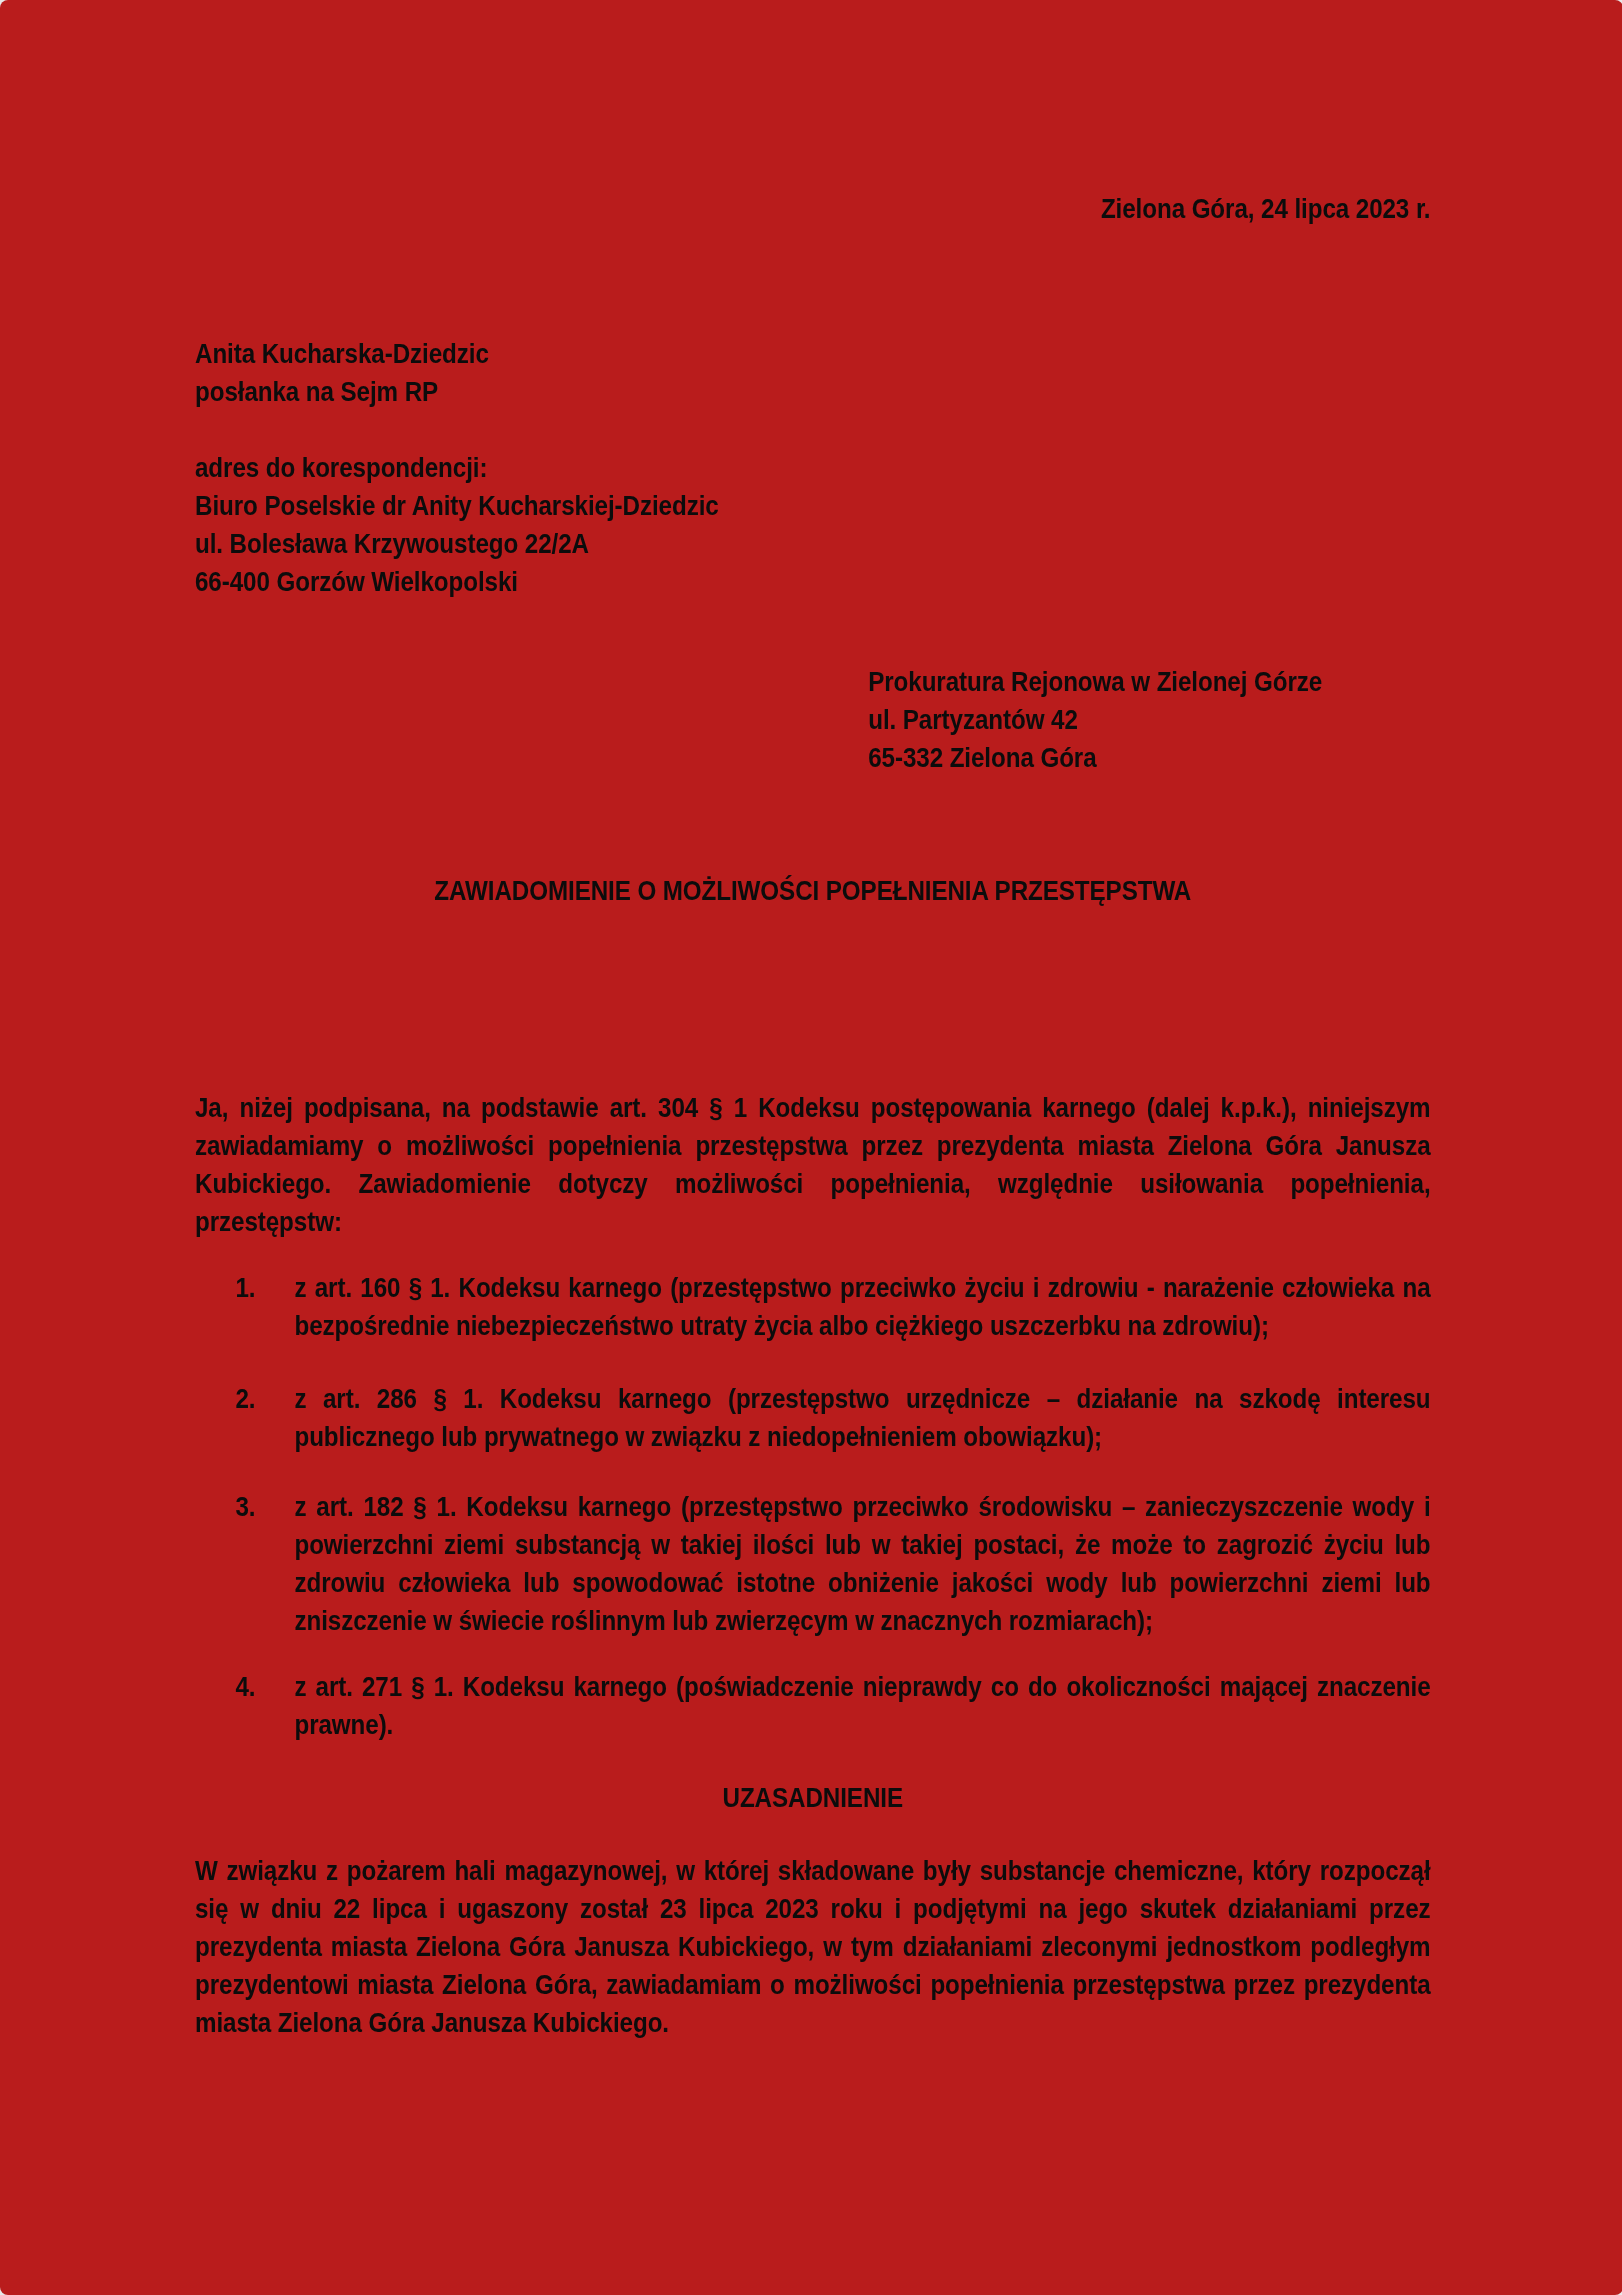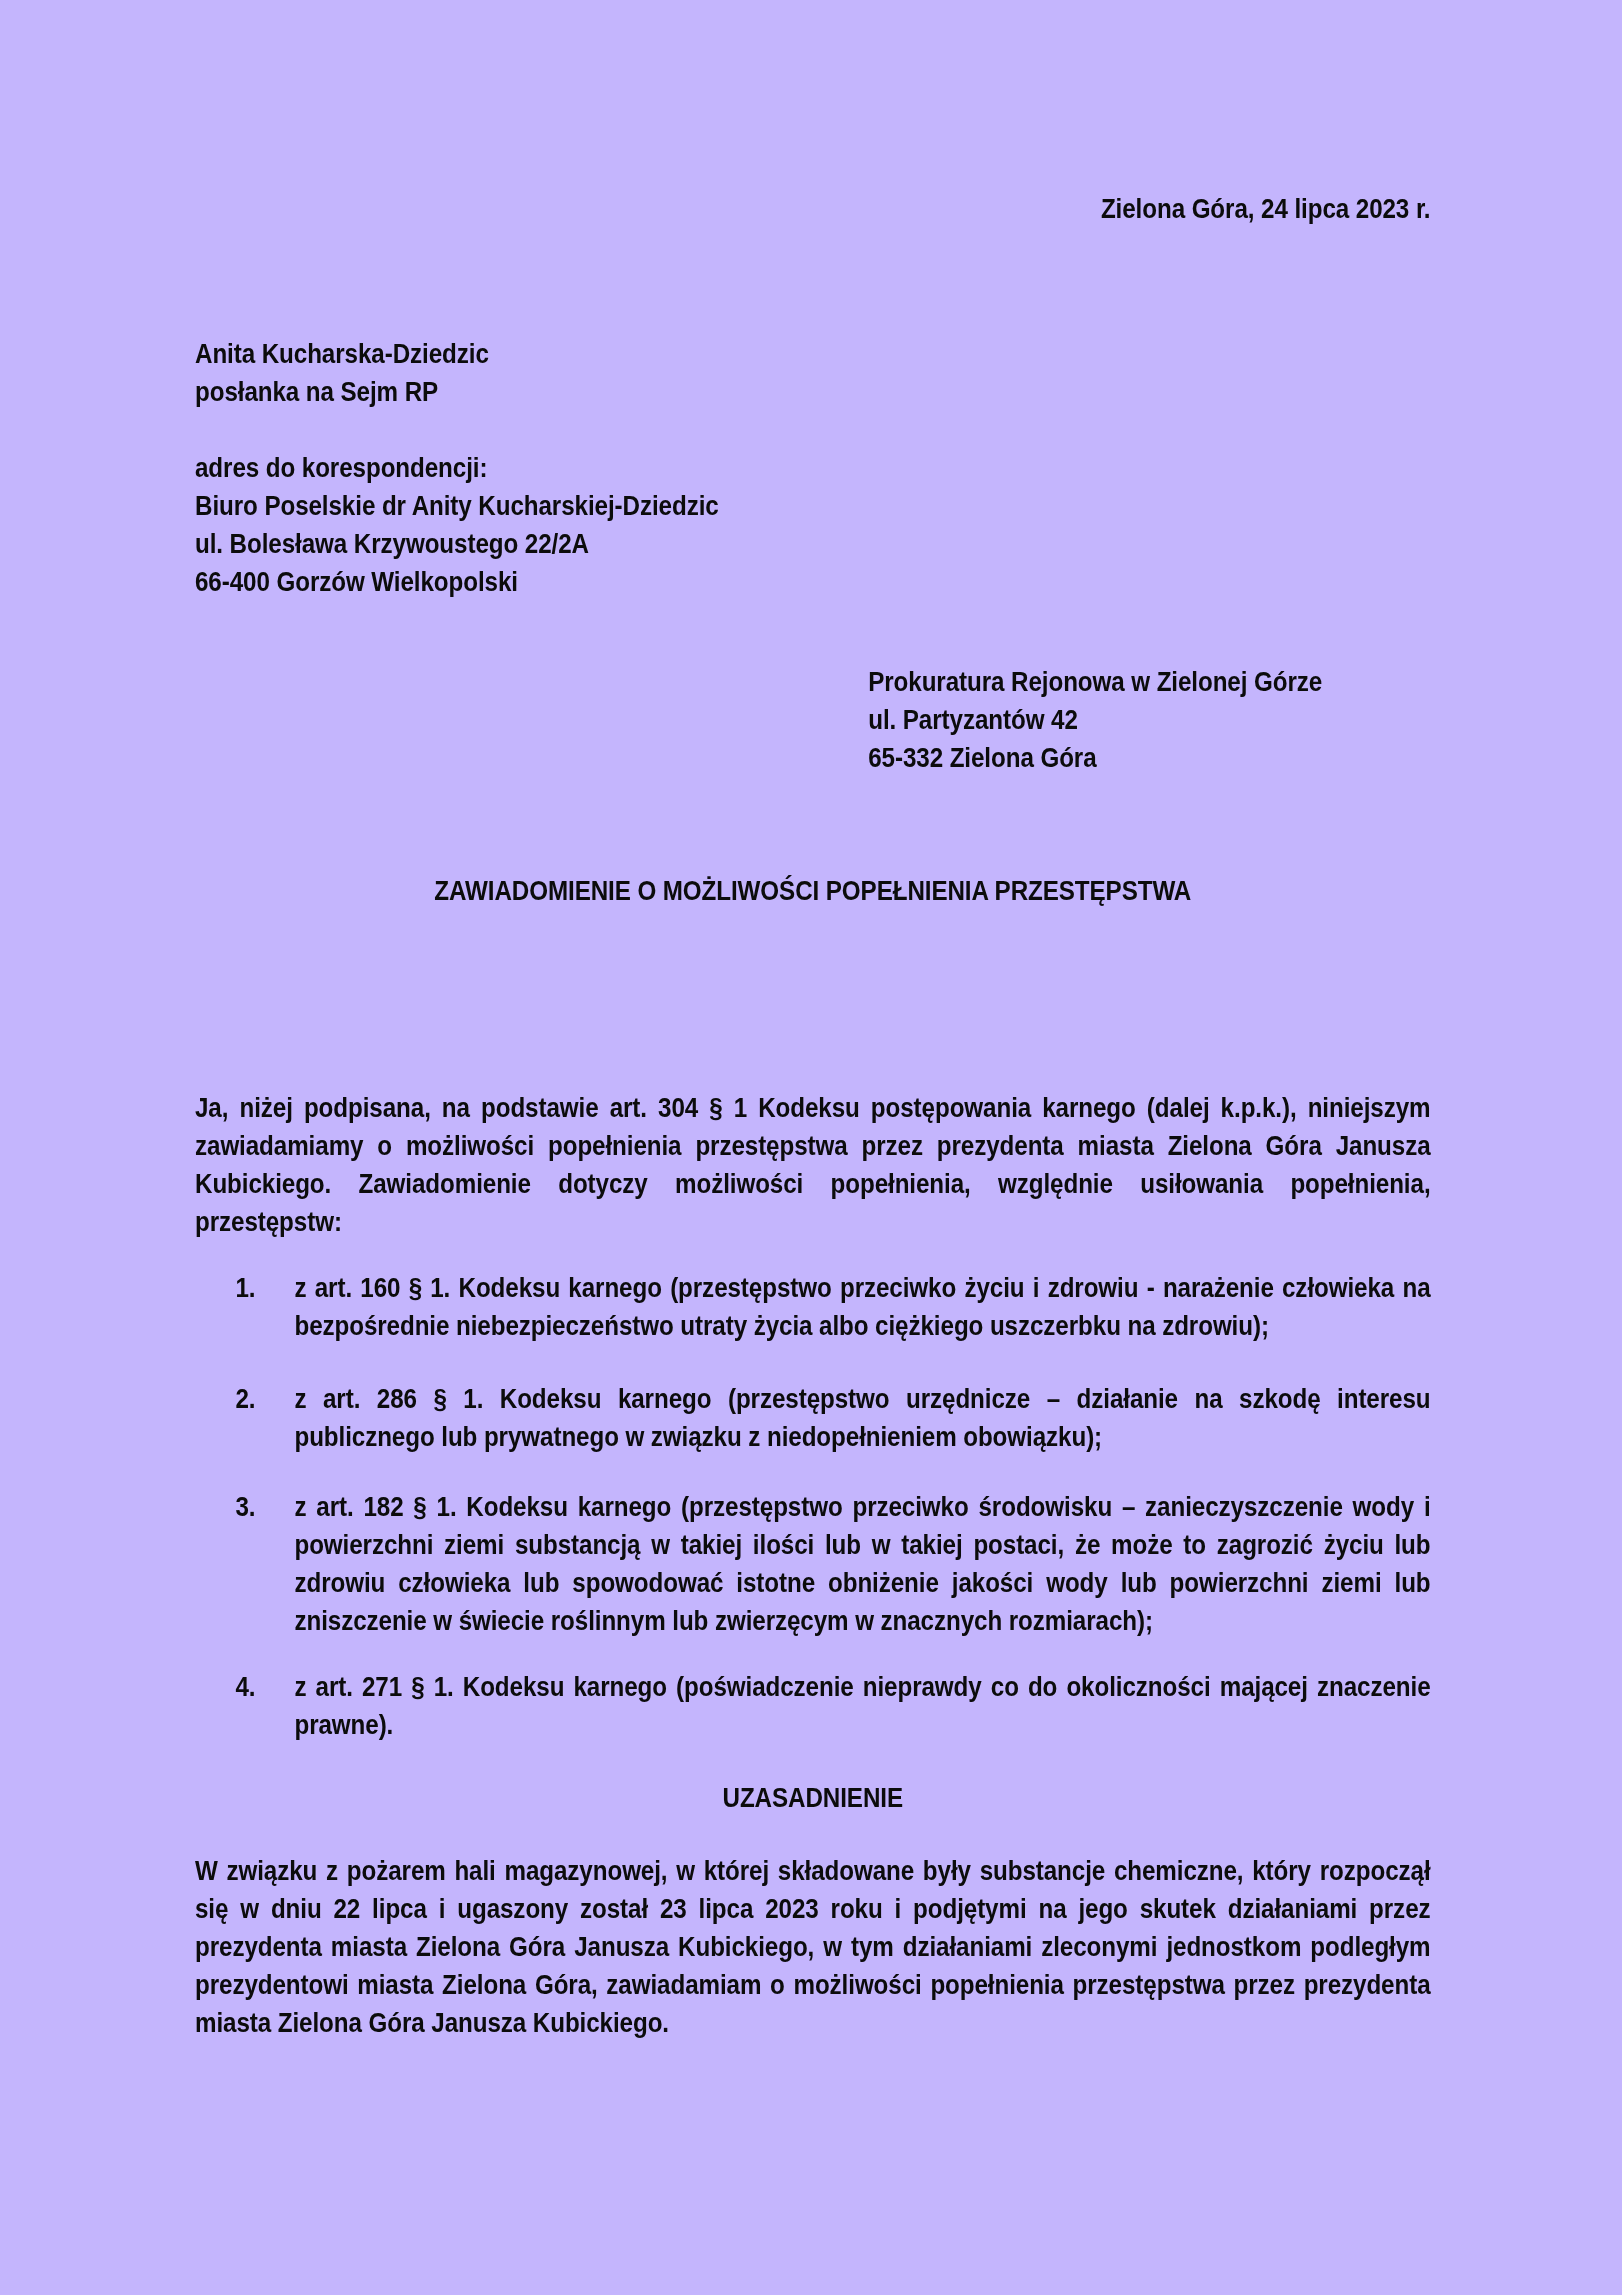--- a/index.html
+++ b/index.html
@@ -1,22 +1,23 @@
 <!DOCTYPE html>
 <html lang="pl" style="font-size:10.5px"><head>
 <meta charset="utf-8">
 <style>
   html, body { margin: 0; padding: 0; background: #e8e8e8; }
   .page {
     position: relative;
     width: 1623px;
     height: 2295px;
-    background: #c4b5fd;
+    background: #b91c1c;
     overflow: hidden;
     margin: 0 auto;
+    border-radius: 8px;
   }
   
   .content {
     position: absolute;
     left: 195px;
     top: 0;
     width: 1404px;
     transform: scaleX(0.88);
     transform-origin: 0 0;
     font-family: "Liberation Sans", sans-serif;

